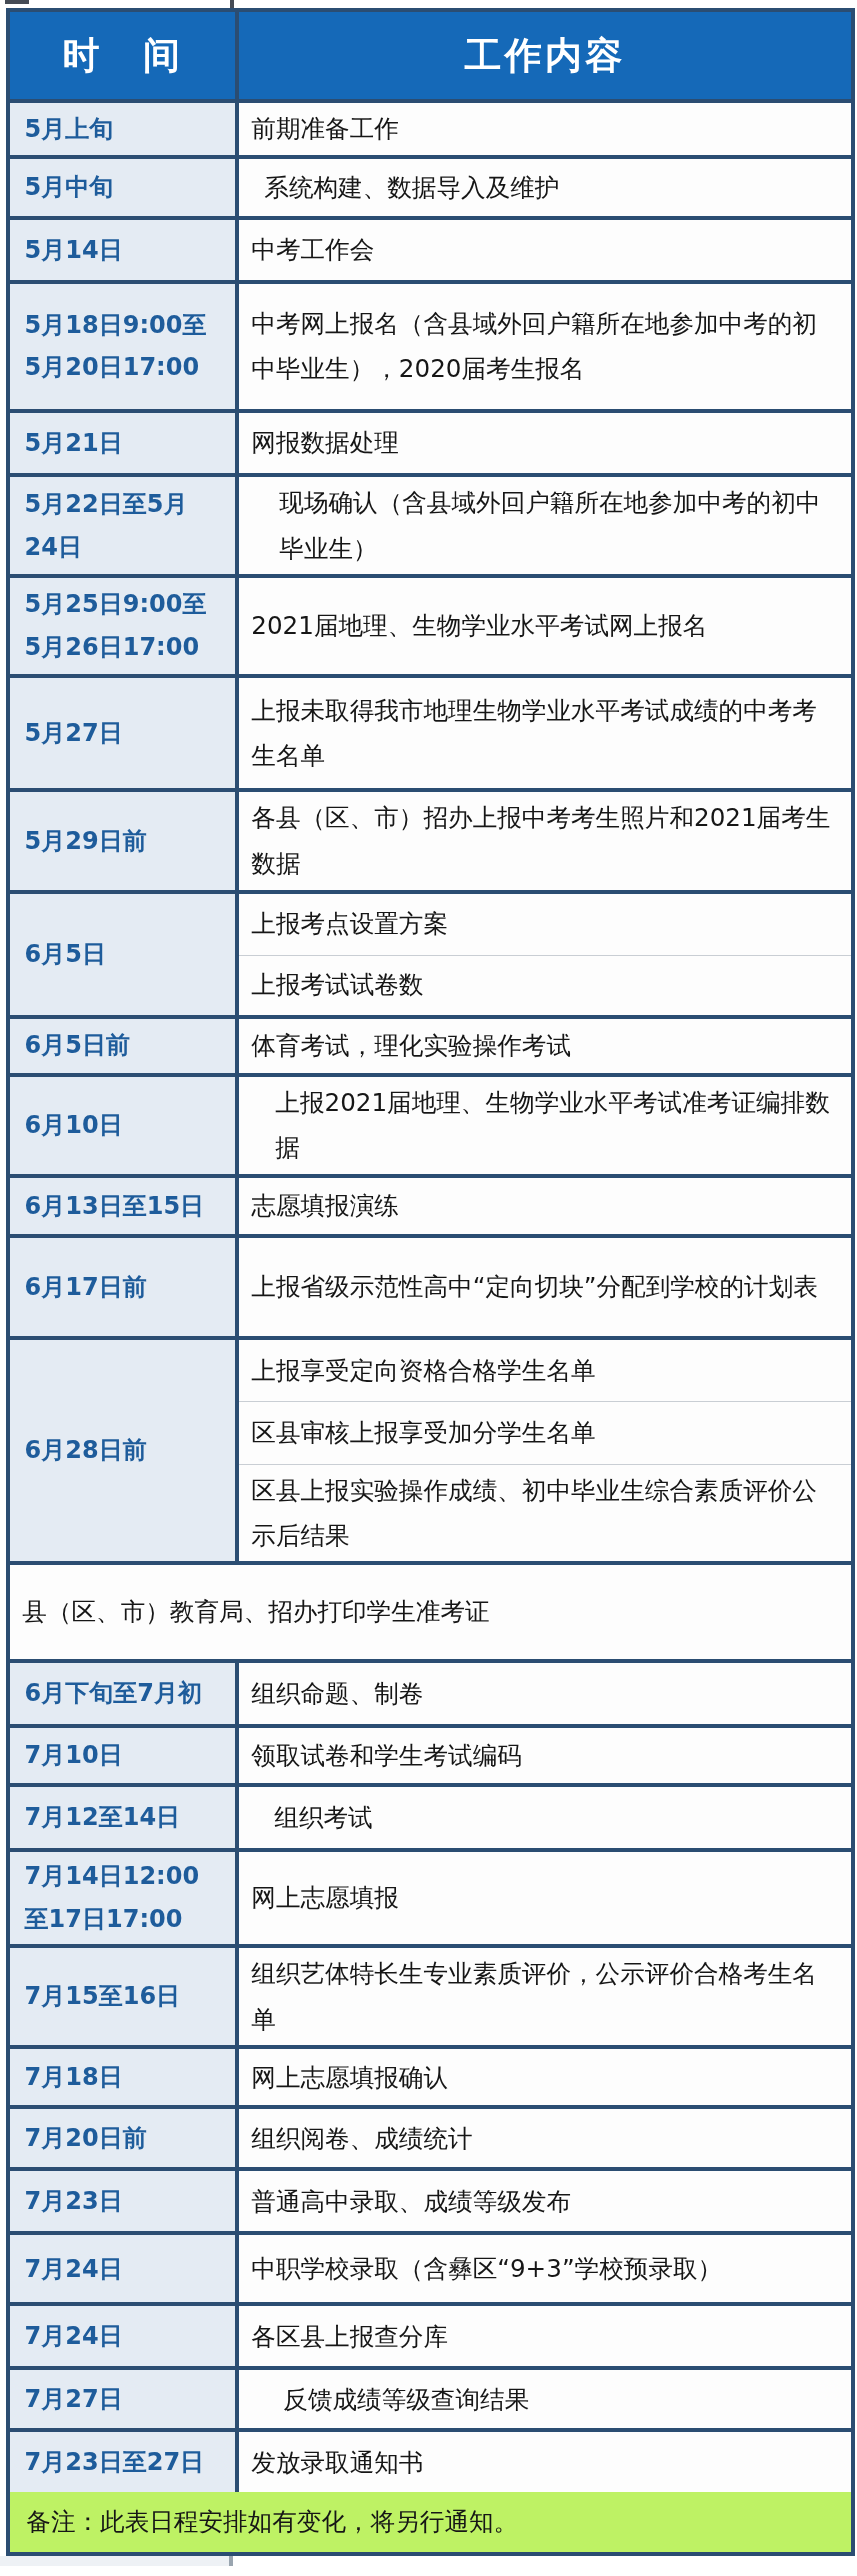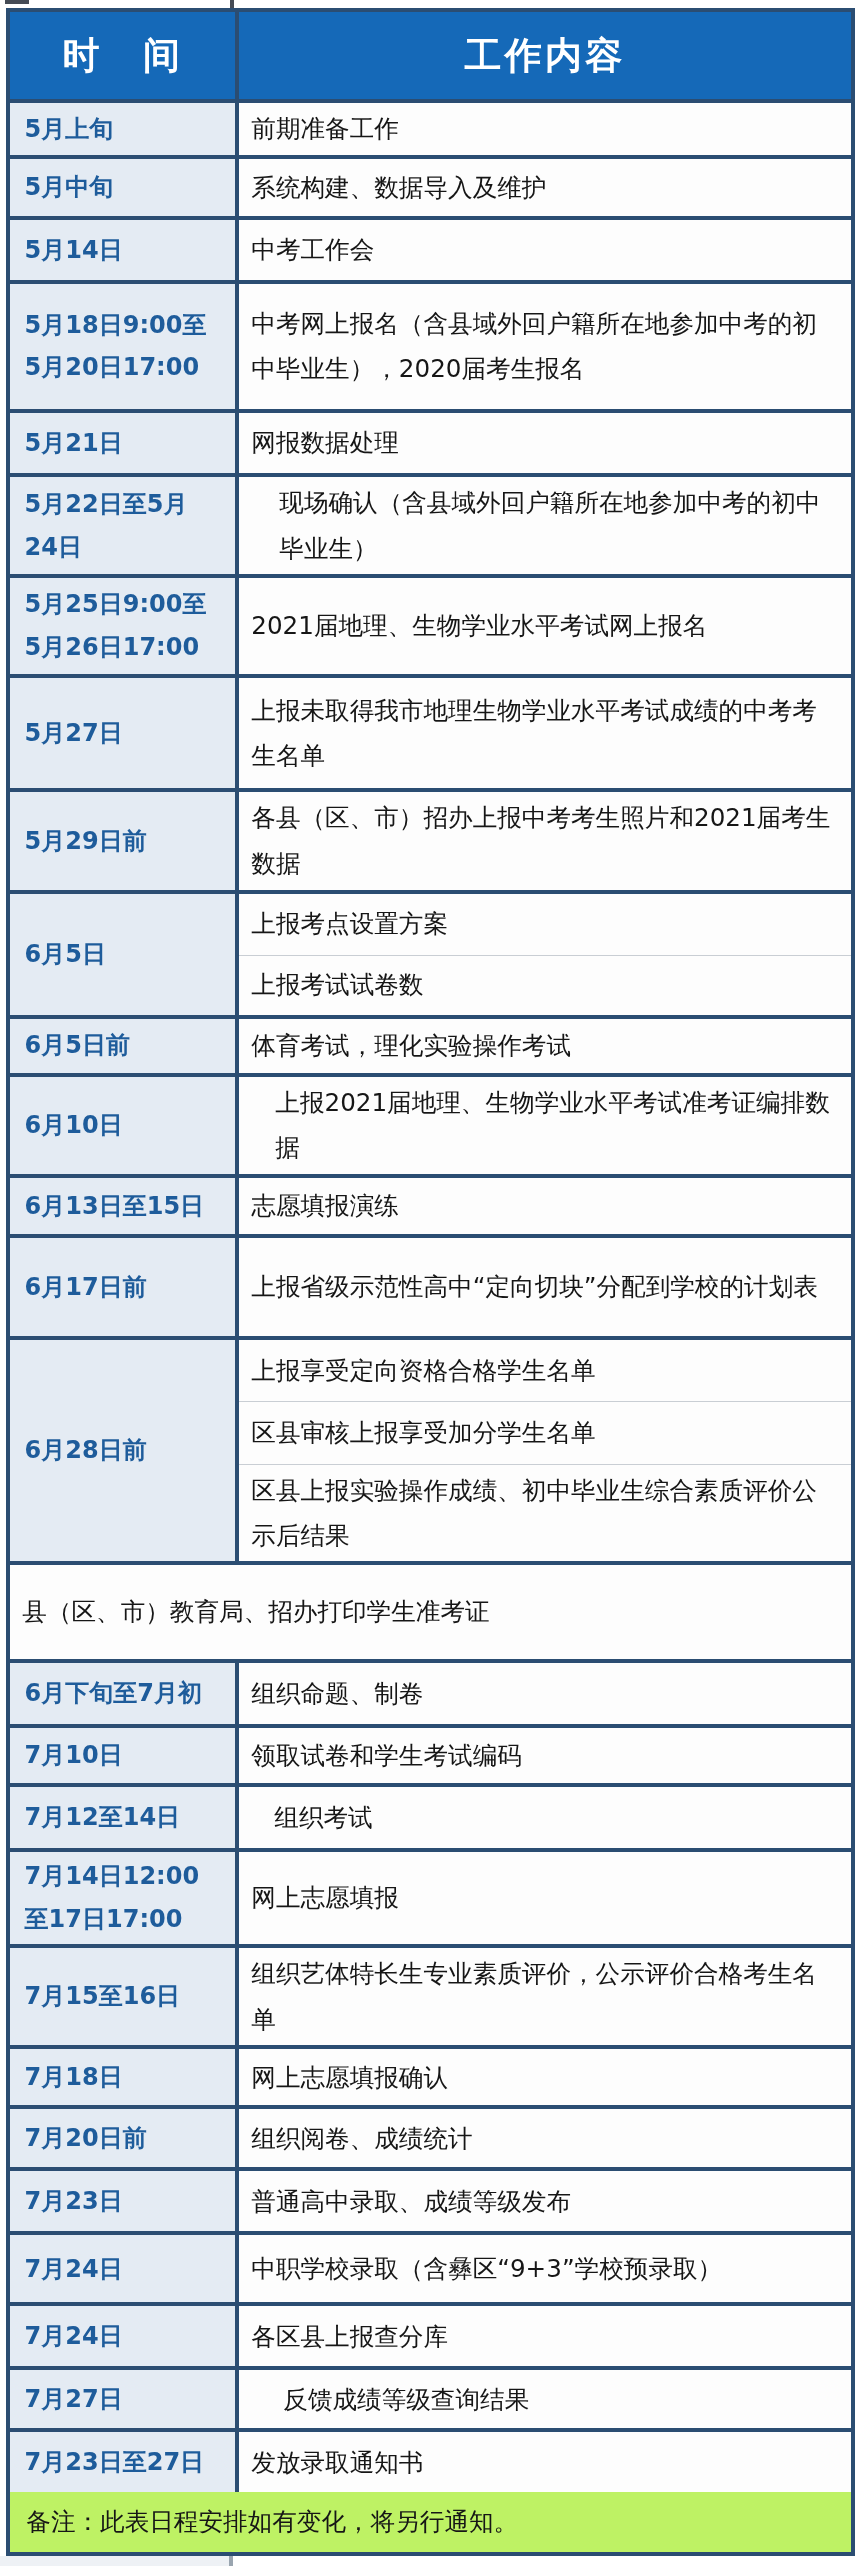--- a/index.html
+++ b/index.html
@@ -105,21 +105,21 @@
     <div id="rows">
         <div class="row">
           <div class="cell-time">5月上旬</div>
           <div class="cell-content">
             <div class="item" style="min-height: 45px; border-radius: 22px;">前期准备工作</div>
           </div>
         </div>
         <div class="row">
           <div class="cell-time">5月中旬</div>
           <div class="cell-content">
-            <div class="item" style="min-height: 57px;">系统构建、数据导入及维护</div>
+            <div class="item" style="min-height: 57px; margin-left: 13px;">系统构建、数据导入及维护</div>
           </div>
         </div>
         <div class="row">
           <div class="cell-time">5月14日</div>
           <div class="cell-content">
             <div class="item" style="min-height: 60px;">中考工作会</div>
           </div>
         </div>
         <div class="row">
           <div class="cell-time">5月18日9:00至

